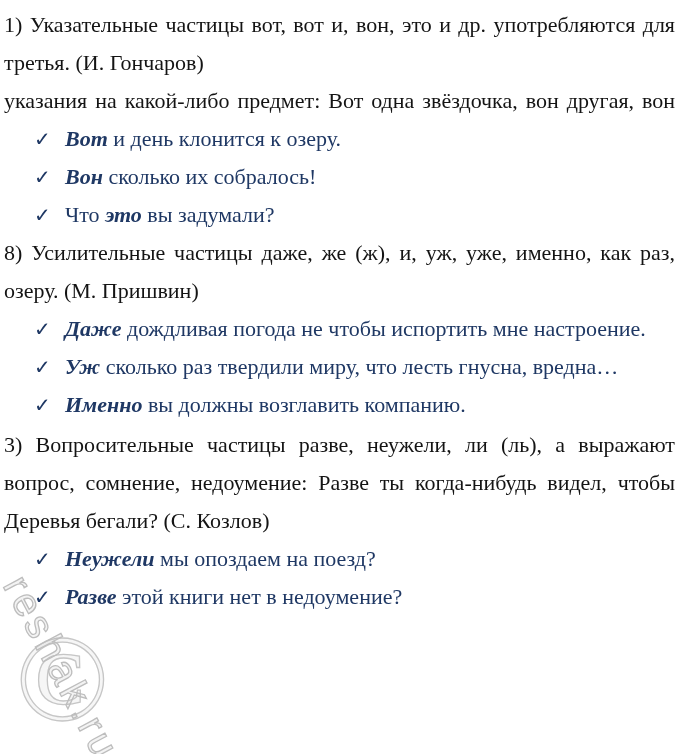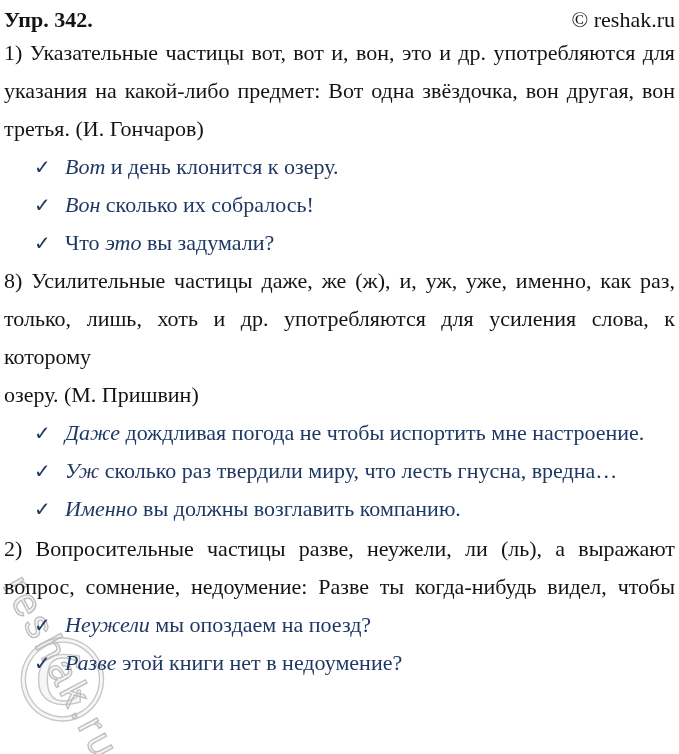--- a/index.html
+++ b/index.html
@@ -62,85 +62,81 @@
     align-items: baseline;
     line-height: 38px;
     padding-left: 30px;
   }
   .check {
     flex: 0 0 31px;
     font-size: 20px;
     color: #1f3864;
   }
   .extext { flex: 1 1 auto; }
-  .particle { font-weight: normal; font-style: italic; }
+  .particle { font-weight: bold; font-style: italic; }
 </style>
 </head>
 <body>
 
 <div class="watermark-layer">
   <div class="wm-copyright">©</div>
   <div class="wm-text">reshak.ru</div>
 </div>
 
 <div class="page">
 
-  <div class="header-row">
-    <span class="exercise-number">Упр. 342.</span>
-    <span class="site-credit">© reshak.ru</span>
-  </div>
 
   <section>
     <div class="para">
       <div class="pline">1) Указательные частицы вот, вот и, вон, это и др. употребляются для</div>
+      <div class="pline last">третья. (И. Гончаров)</div>
       <div class="pline">указания на какой-либо предмет: Вот одна звёздочка, вон другая, вон</div>
-      <div class="pline last">третья. (И. Гончаров)</div>
     </div>
     <ul class="examples">
       <li class="example">
         <span class="check">✓</span>
         <span class="extext"><span></span><span class="particle">Вот</span><span> и день клонится к озеру.</span></span>
       </li>
       <li class="example">
         <span class="check">✓</span>
         <span class="extext"><span></span><span class="particle">Вон</span><span> сколько их собралось!</span></span>
       </li>
       <li class="example">
         <span class="check">✓</span>
         <span class="extext"><span>Что </span><span class="particle">это</span><span> вы задумали?</span></span>
       </li>
     </ul>
   </section>
 
   <section>
     <div class="para">
       <div class="pline">8) Усилительные частицы даже, же (ж), и, уж, уже, именно, как раз,</div>
-      <div class="pline">только, лишь, хоть и др. употребляются для усиления слова, к которому</div>
       <div class="pline last">озеру. (М. Пришвин)</div>
     </div>
     <ul class="examples">
       <li class="example">
         <span class="check">✓</span>
         <span class="extext"><span></span><span class="particle">Даже</span><span> дождливая погода не чтобы испортить мне настроение.</span></span>
       </li>
       <li class="example">
         <span class="check">✓</span>
         <span class="extext"><span></span><span class="particle">Уж</span><span> сколько раз твердили миру, что лесть гнусна, вредна…</span></span>
       </li>
       <li class="example">
         <span class="check">✓</span>
         <span class="extext"><span></span><span class="particle">Именно</span><span> вы должны возглавить компанию.</span></span>
       </li>
     </ul>
   </section>
 
   <section style="margin-top:2px;">
     <div class="para">
-      <div class="pline">2) Вопросительные частицы разве, неужели, ли (ль), а выражают</div>
+      <div class="pline">3) Вопросительные частицы разве, неужели, ли (ль), а выражают</div>
       <div class="pline">вопрос, сомнение, недоумение: Разве ты когда-нибудь видел, чтобы</div>
+      <div class="pline last">Деревья бегали? (С. Козлов)</div>
     </div>
     <ul class="examples">
       <li class="example">
         <span class="check">✓</span>
         <span class="extext"><span></span><span class="particle">Неужели</span><span> мы опоздаем на поезд?</span></span>
       </li>
       <li class="example">
         <span class="check">✓</span>
         <span class="extext"><span></span><span class="particle">Разве</span><span> этой книги нет в недоумение?</span></span>
       </li>

